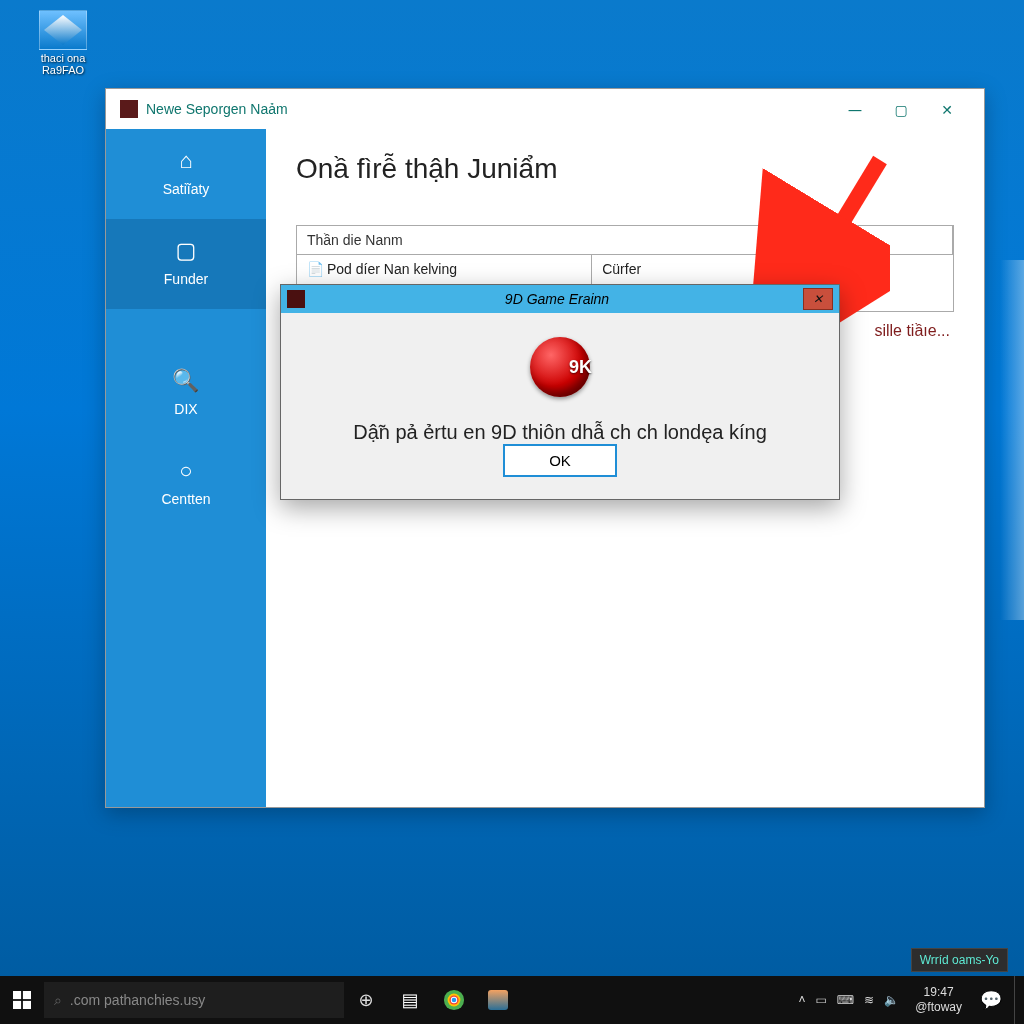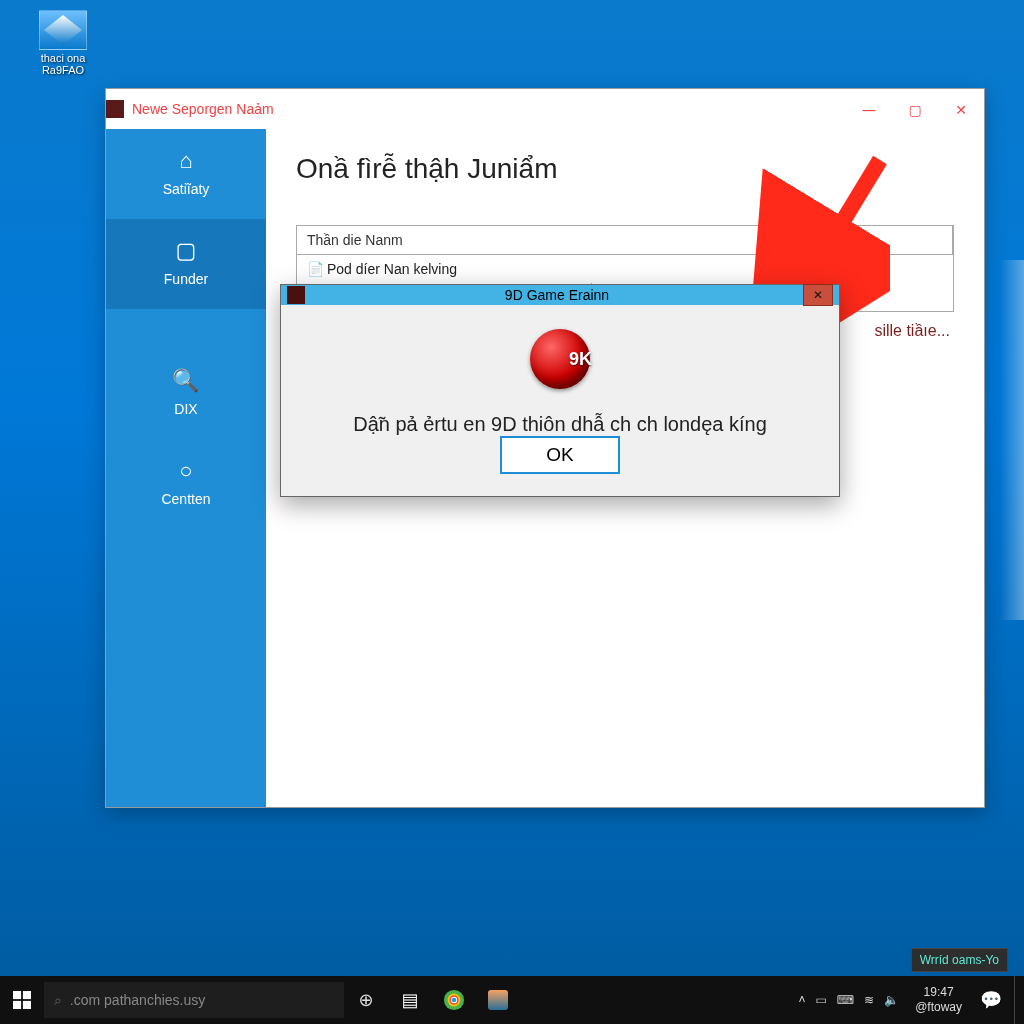--- a/index.html
+++ b/index.html
@@ -47,22 +47,22 @@
     height: 720px;
     background: #fff;
     border: 1px solid #999;
     box-shadow: 0 6px 20px rgba(0,0,0,0.25);
   }
   .titlebar {
     height: 40px;
     background: #fff;
     display: flex;
     align-items: center;
-    padding: 0 0;
-    color: #ef4444;
+    padding: 0 14px;
+    color: #0f766e;
     font-size: 14px;
   }
   .titlebar .app-ico {
     width: 18px; height: 18px; margin-right: 8px;
     background: #5a1a1a;
   }
   .titlebar .spacer { flex: 1; }
   .titlebar .winbtn {
     width: 46px; height: 40px;
     display: flex; align-items: center; justify-content: center;
@@ -146,27 +146,28 @@
   .dialog {
     position: absolute;
     top: 284px;
     left: 280px;
     width: 560px;
     background: #f0f0f0;
     border: 1px solid #666;
     box-shadow: 0 8px 24px rgba(0,0,0,0.35);
   }
   .dialog .dtitle {
-    height: 20px;
+    height: 28px;
     background: #43b3e6;
     display: flex;
     align-items: center;
     padding: 0 6px;
     font-size: 14px;
     color: #000;
+    font-style: italic;
   }
   .dialog .dtitle .dico {
     width: 18px; height: 18px; margin-right: 6px;
     background: #4a1010;
   }
   .dialog .dtitle .spacer { flex: 1; }
   .dialog .dtitle .dclose {
     width: 30px; height: 22px;
     background: #c94f3c;
     border: 1px solid #8a2e1f;
@@ -193,21 +194,21 @@
   }
   .dialog .msg {
     font-size: 20px;
     color: #222;
   }
   .dialog .okbtn {
     display: inline-block;
     padding: 6px 44px;
     border: 2px solid #1f8ed6;
     background: #fff;
-    font-size: 19px;
+    font-size: 15px;
     cursor: default;
   }
 
   
   .arrow {
     position: absolute;
     top: 150px;
     left: 740px;
     width: 150px;
     height: 190px;
@@ -318,20 +319,21 @@
       </div>
     </div>
     <div class="main">
       <div class="page-title">Onầ fìrễ thậh Juniẩm</div>
       <div class="table">
         <div class="row head">
           <div class="cell">Thần die Nanm</div>
         </div>
         <div class="row">
           <div class="cell"><span class="row-ico">📄</span><span>Pod díer Nan kelving</span></div>
+          <div class="cell">Cürfer</div>
         </div>
         <div class="row">
           <div class="cell"><span class="row-ico">⚙</span><span>Pant dalung det (ảord sístem mảe)</span></div>
           <div class="cell">5an</div>
         </div>
       </div>
       <div class="link-area">
         <span class="link">sille tiầıe...</span>
       </div>
     </div>

